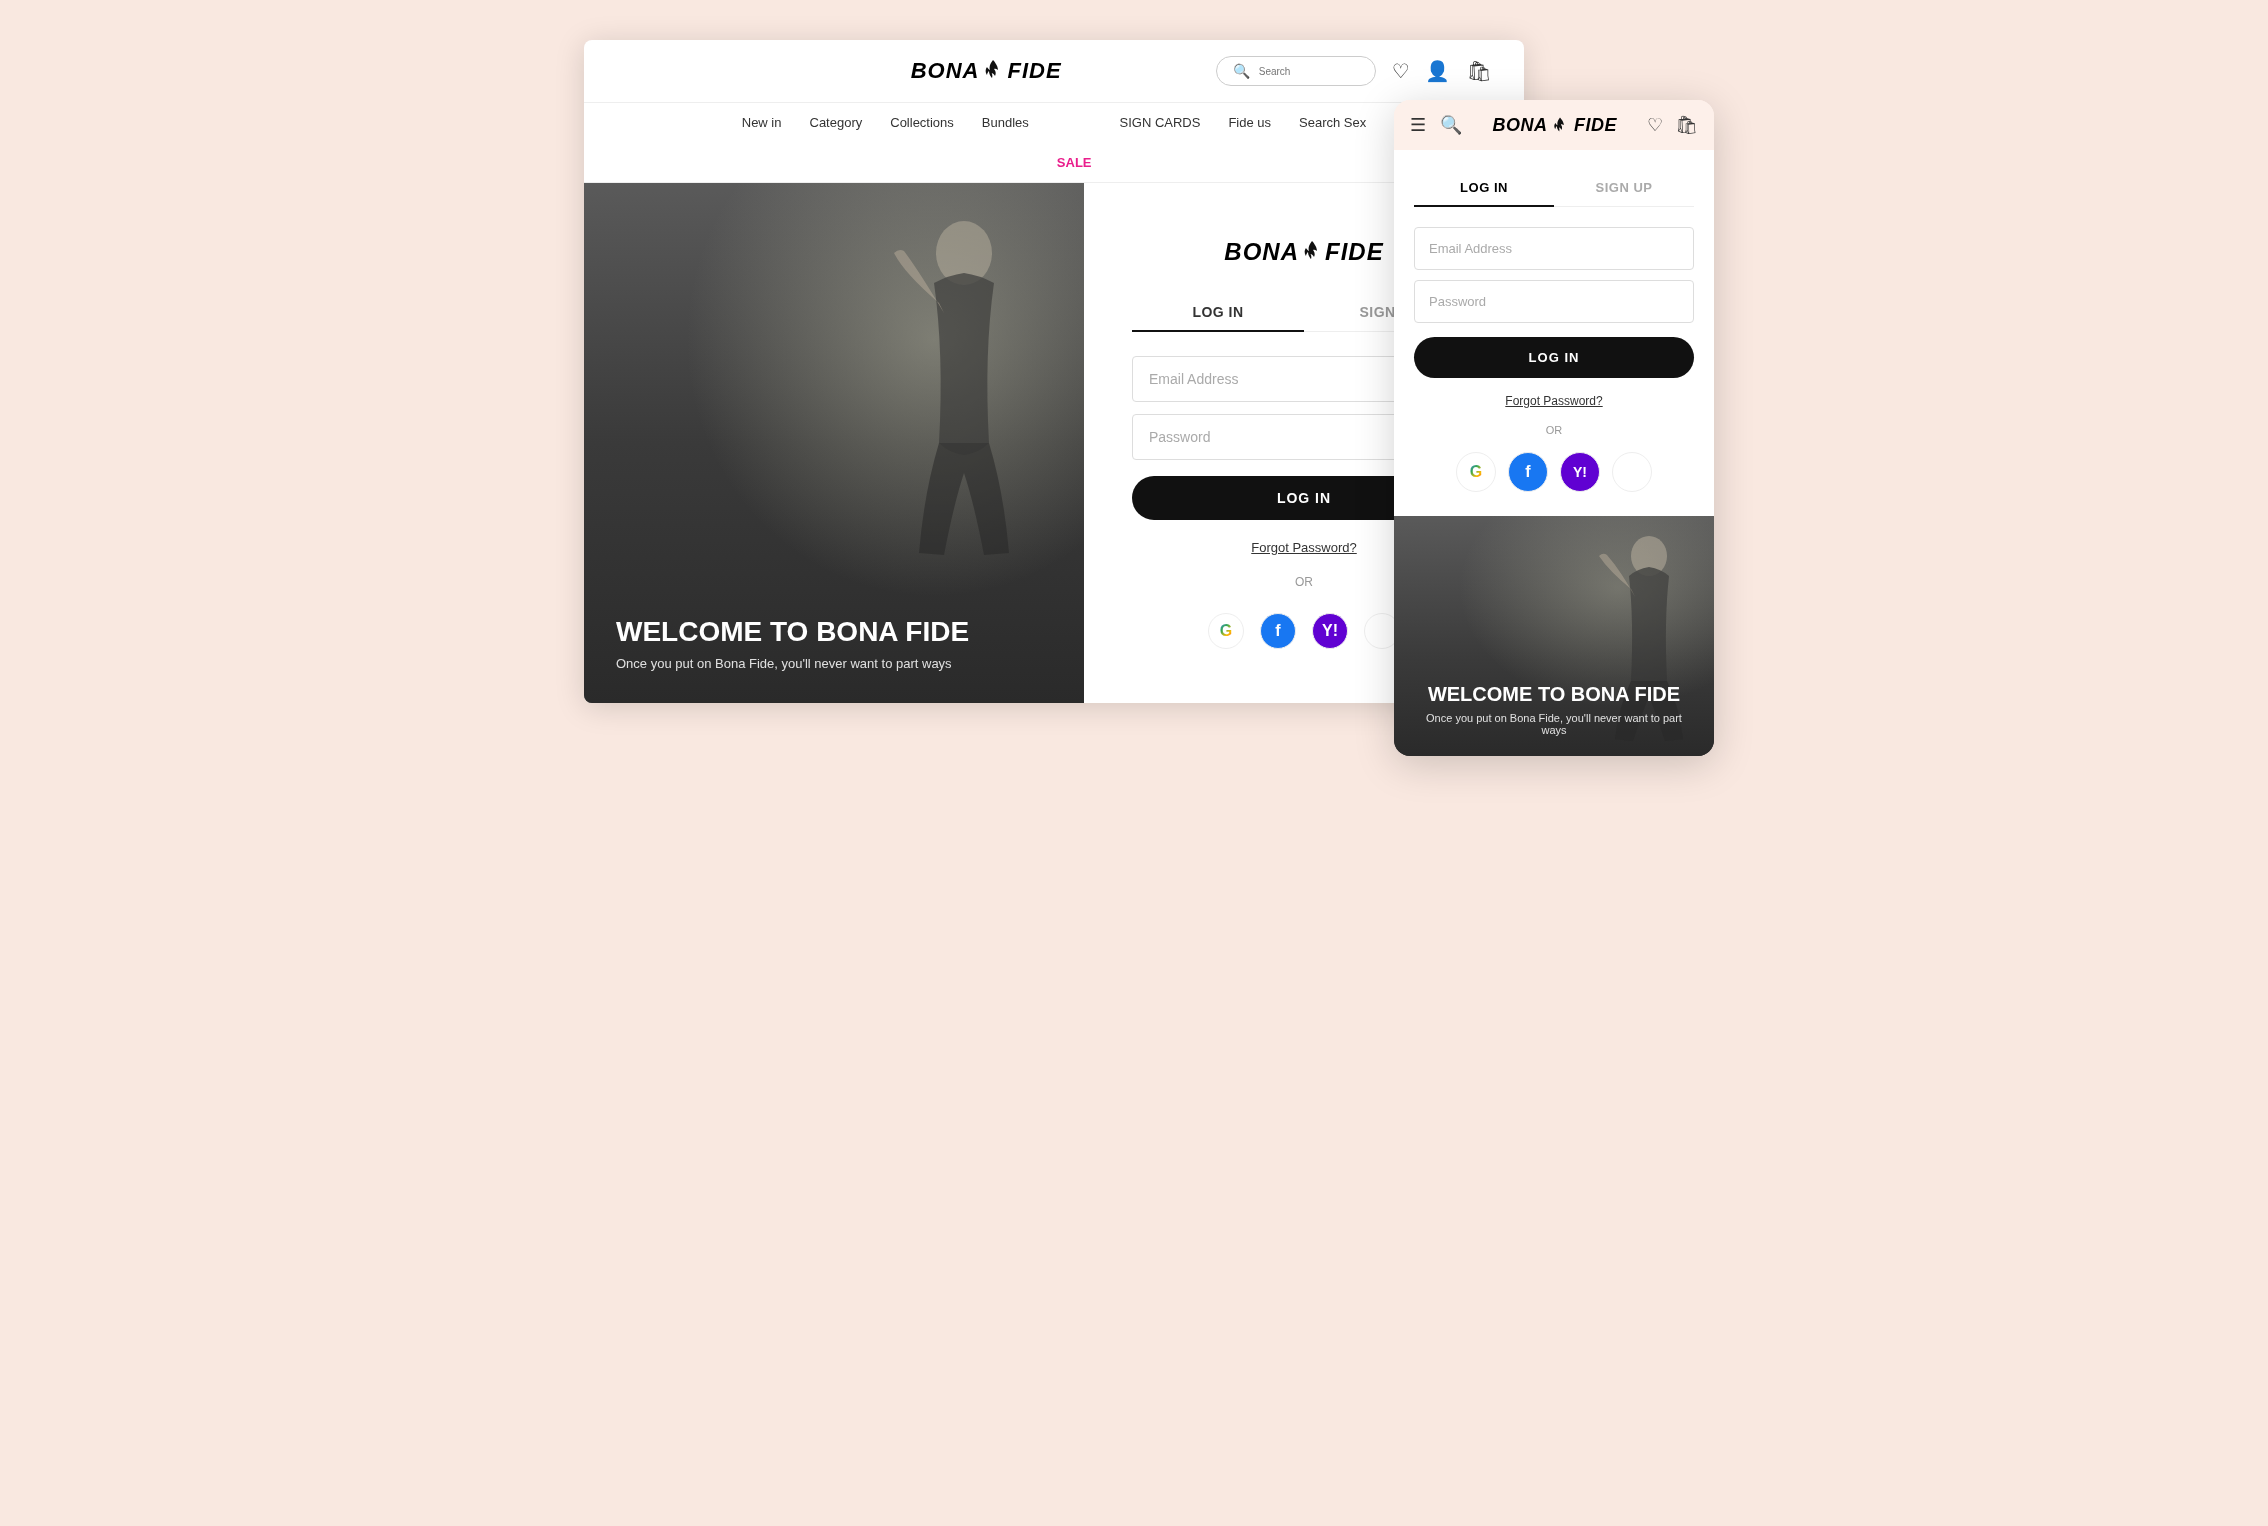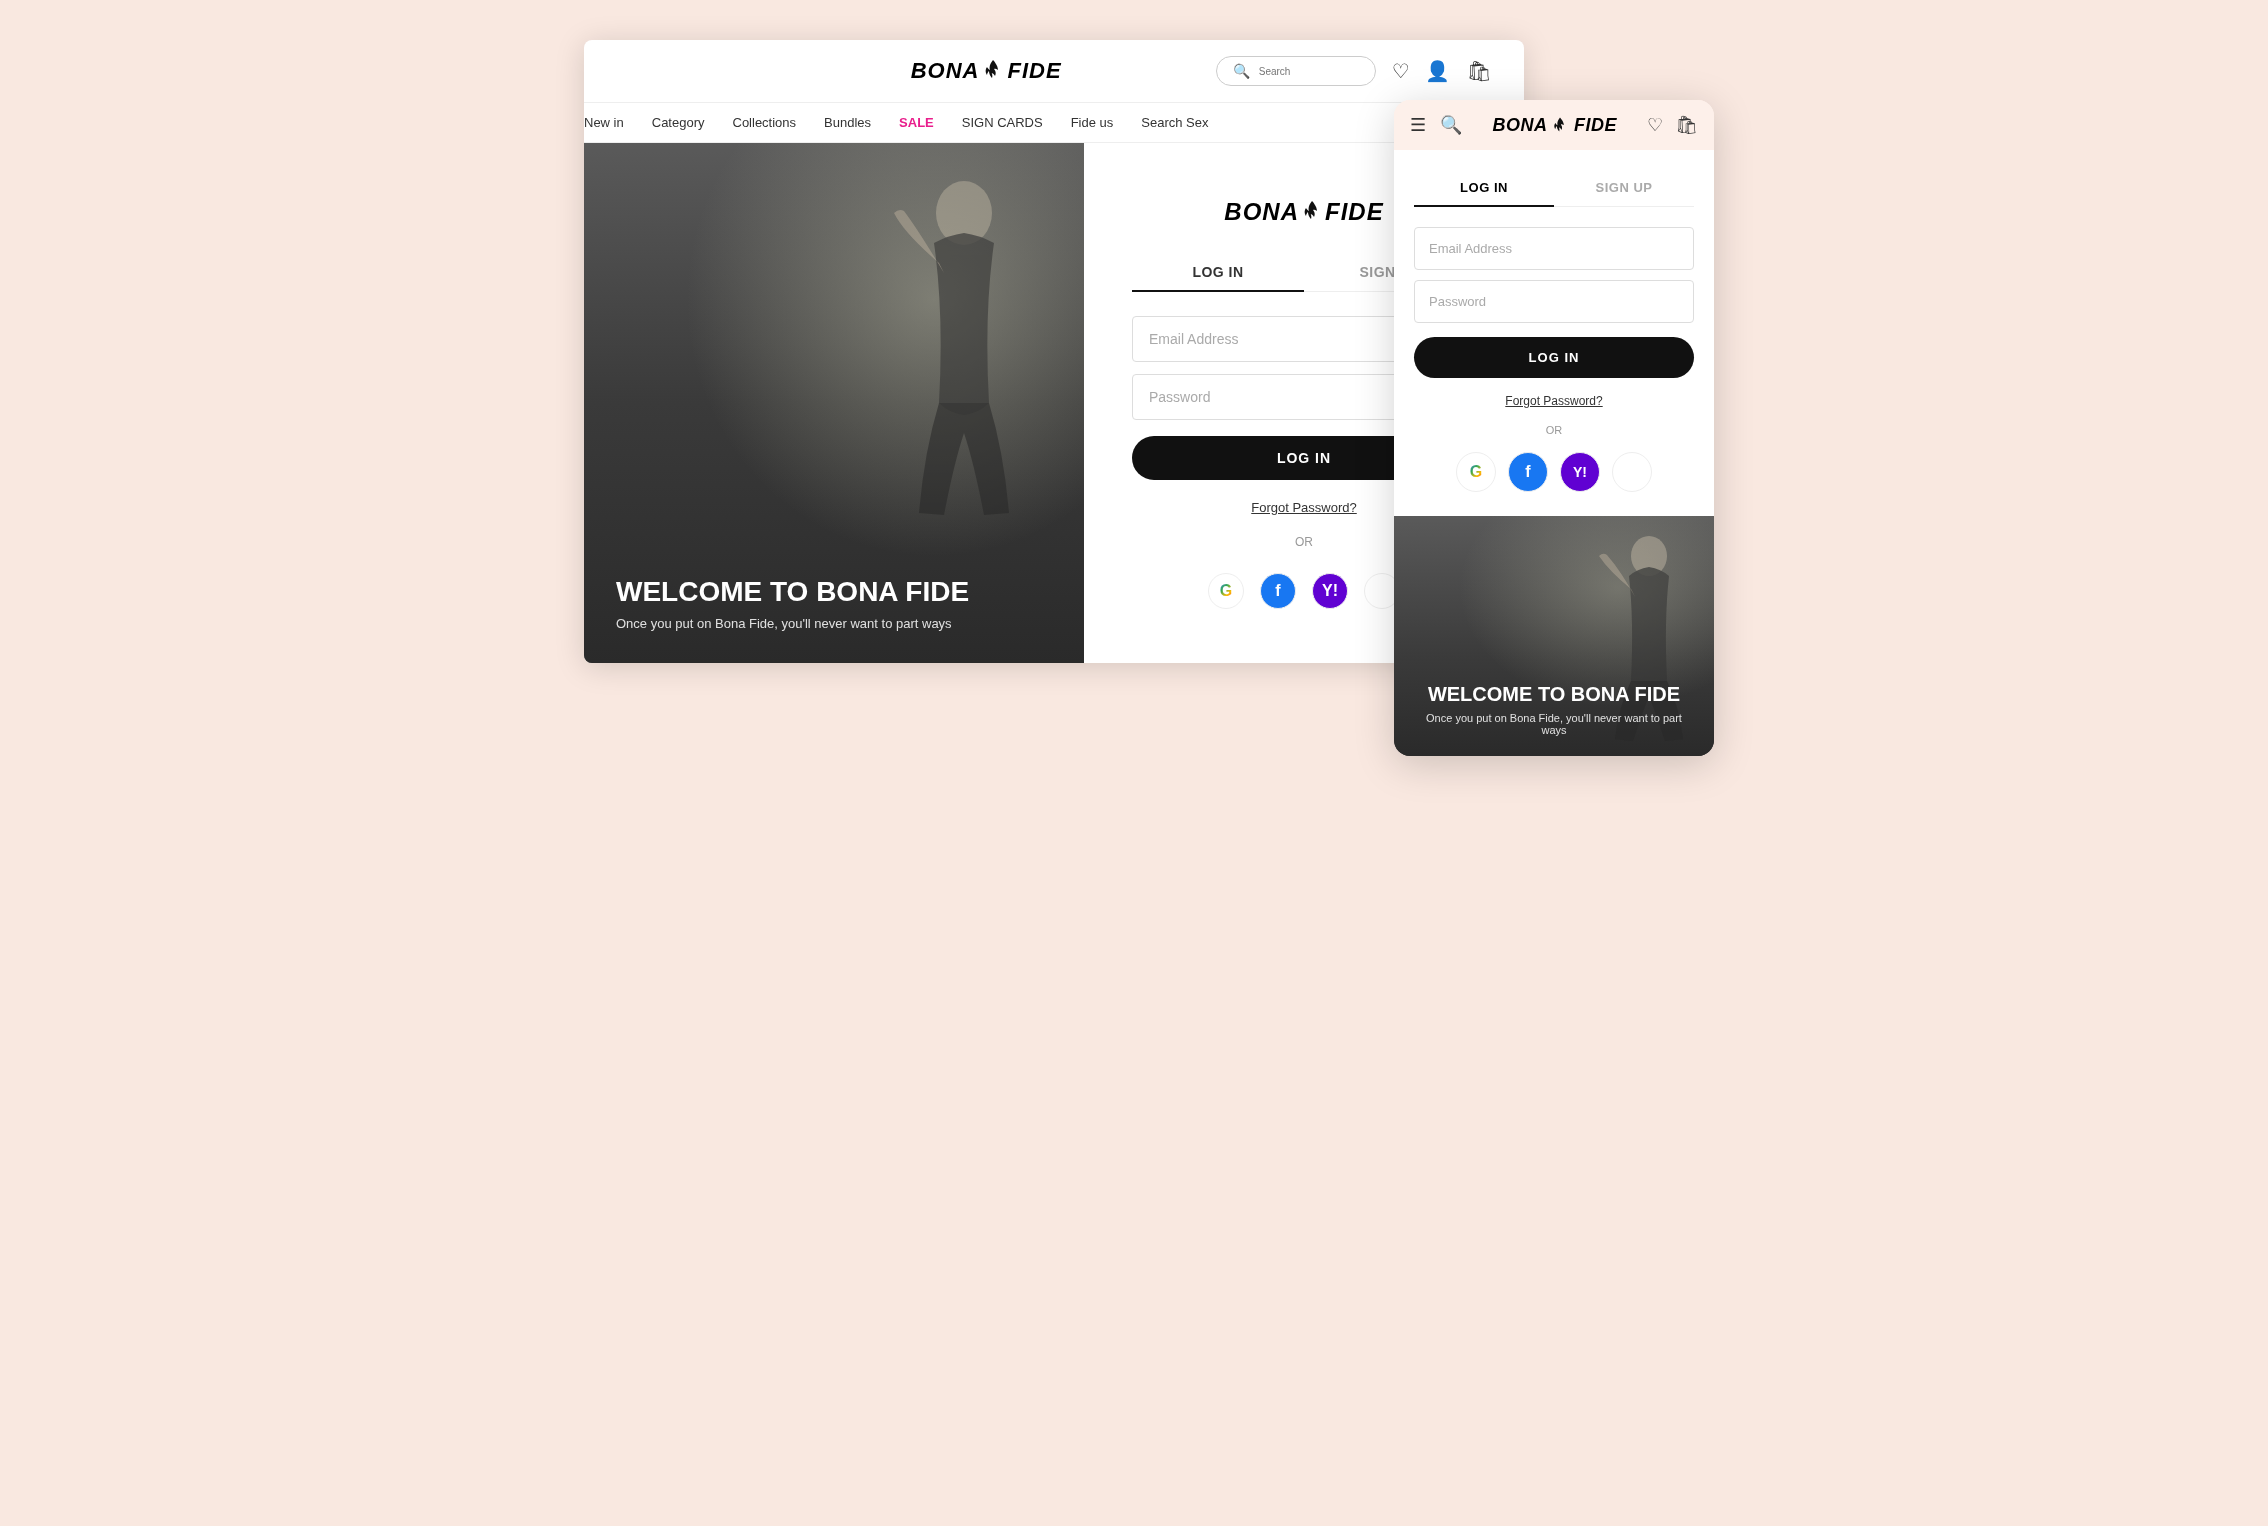--- a/index.html
+++ b/index.html
@@ -73,35 +73,37 @@
     }
 
     .header-icon {
       font-size: 20px;
       cursor: pointer;
       color: #333;
     }
 
     .desktop-nav {
       display: flex;
+      justify-content: center;
       gap: 28px;
       padding: 12px 0;
       border-bottom: 1px solid #eee;
     }
 
     .nav-item {
       font-size: 13px;
       color: #333;
       cursor: pointer;
       text-decoration: none;
     }
 
     .nav-item.sale {
       color: #e91e8c;
       font-weight: 600;
+      margin-top: 40px;
     }
 
     .promo-bar {
       background: #111;
       color: white;
       text-align: center;
       padding: 10px;
       font-size: 13px;
     }
 

